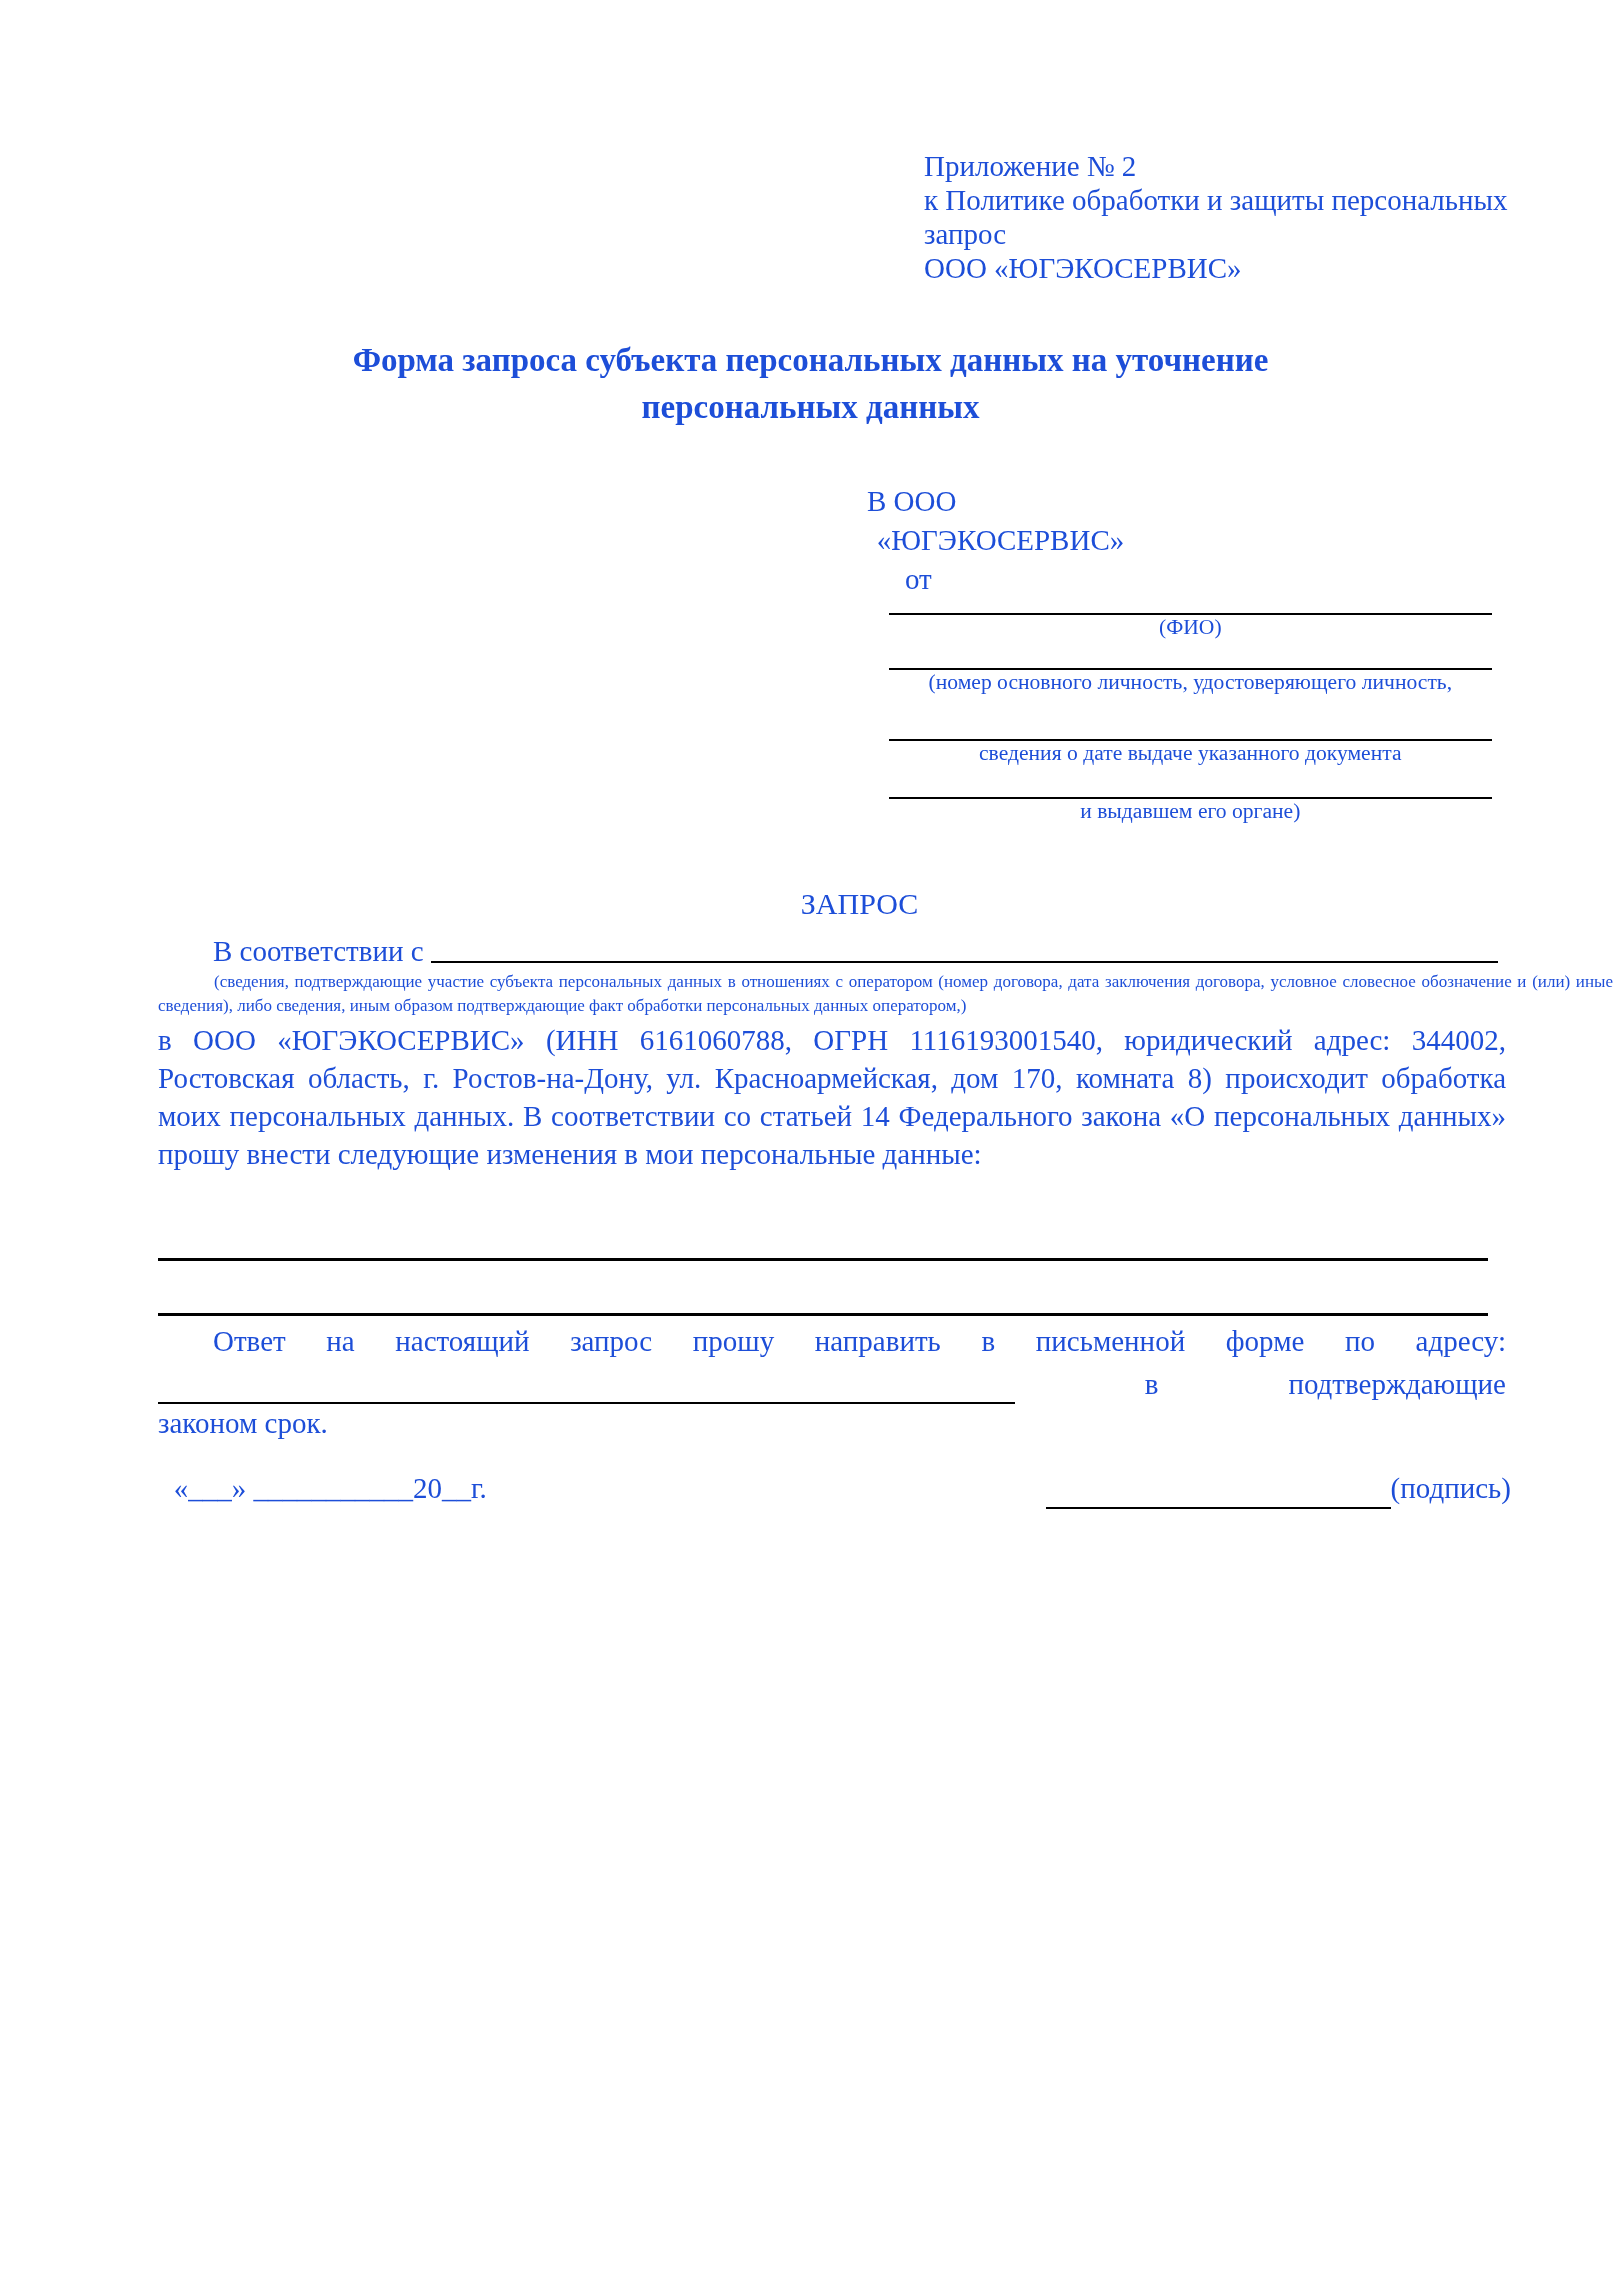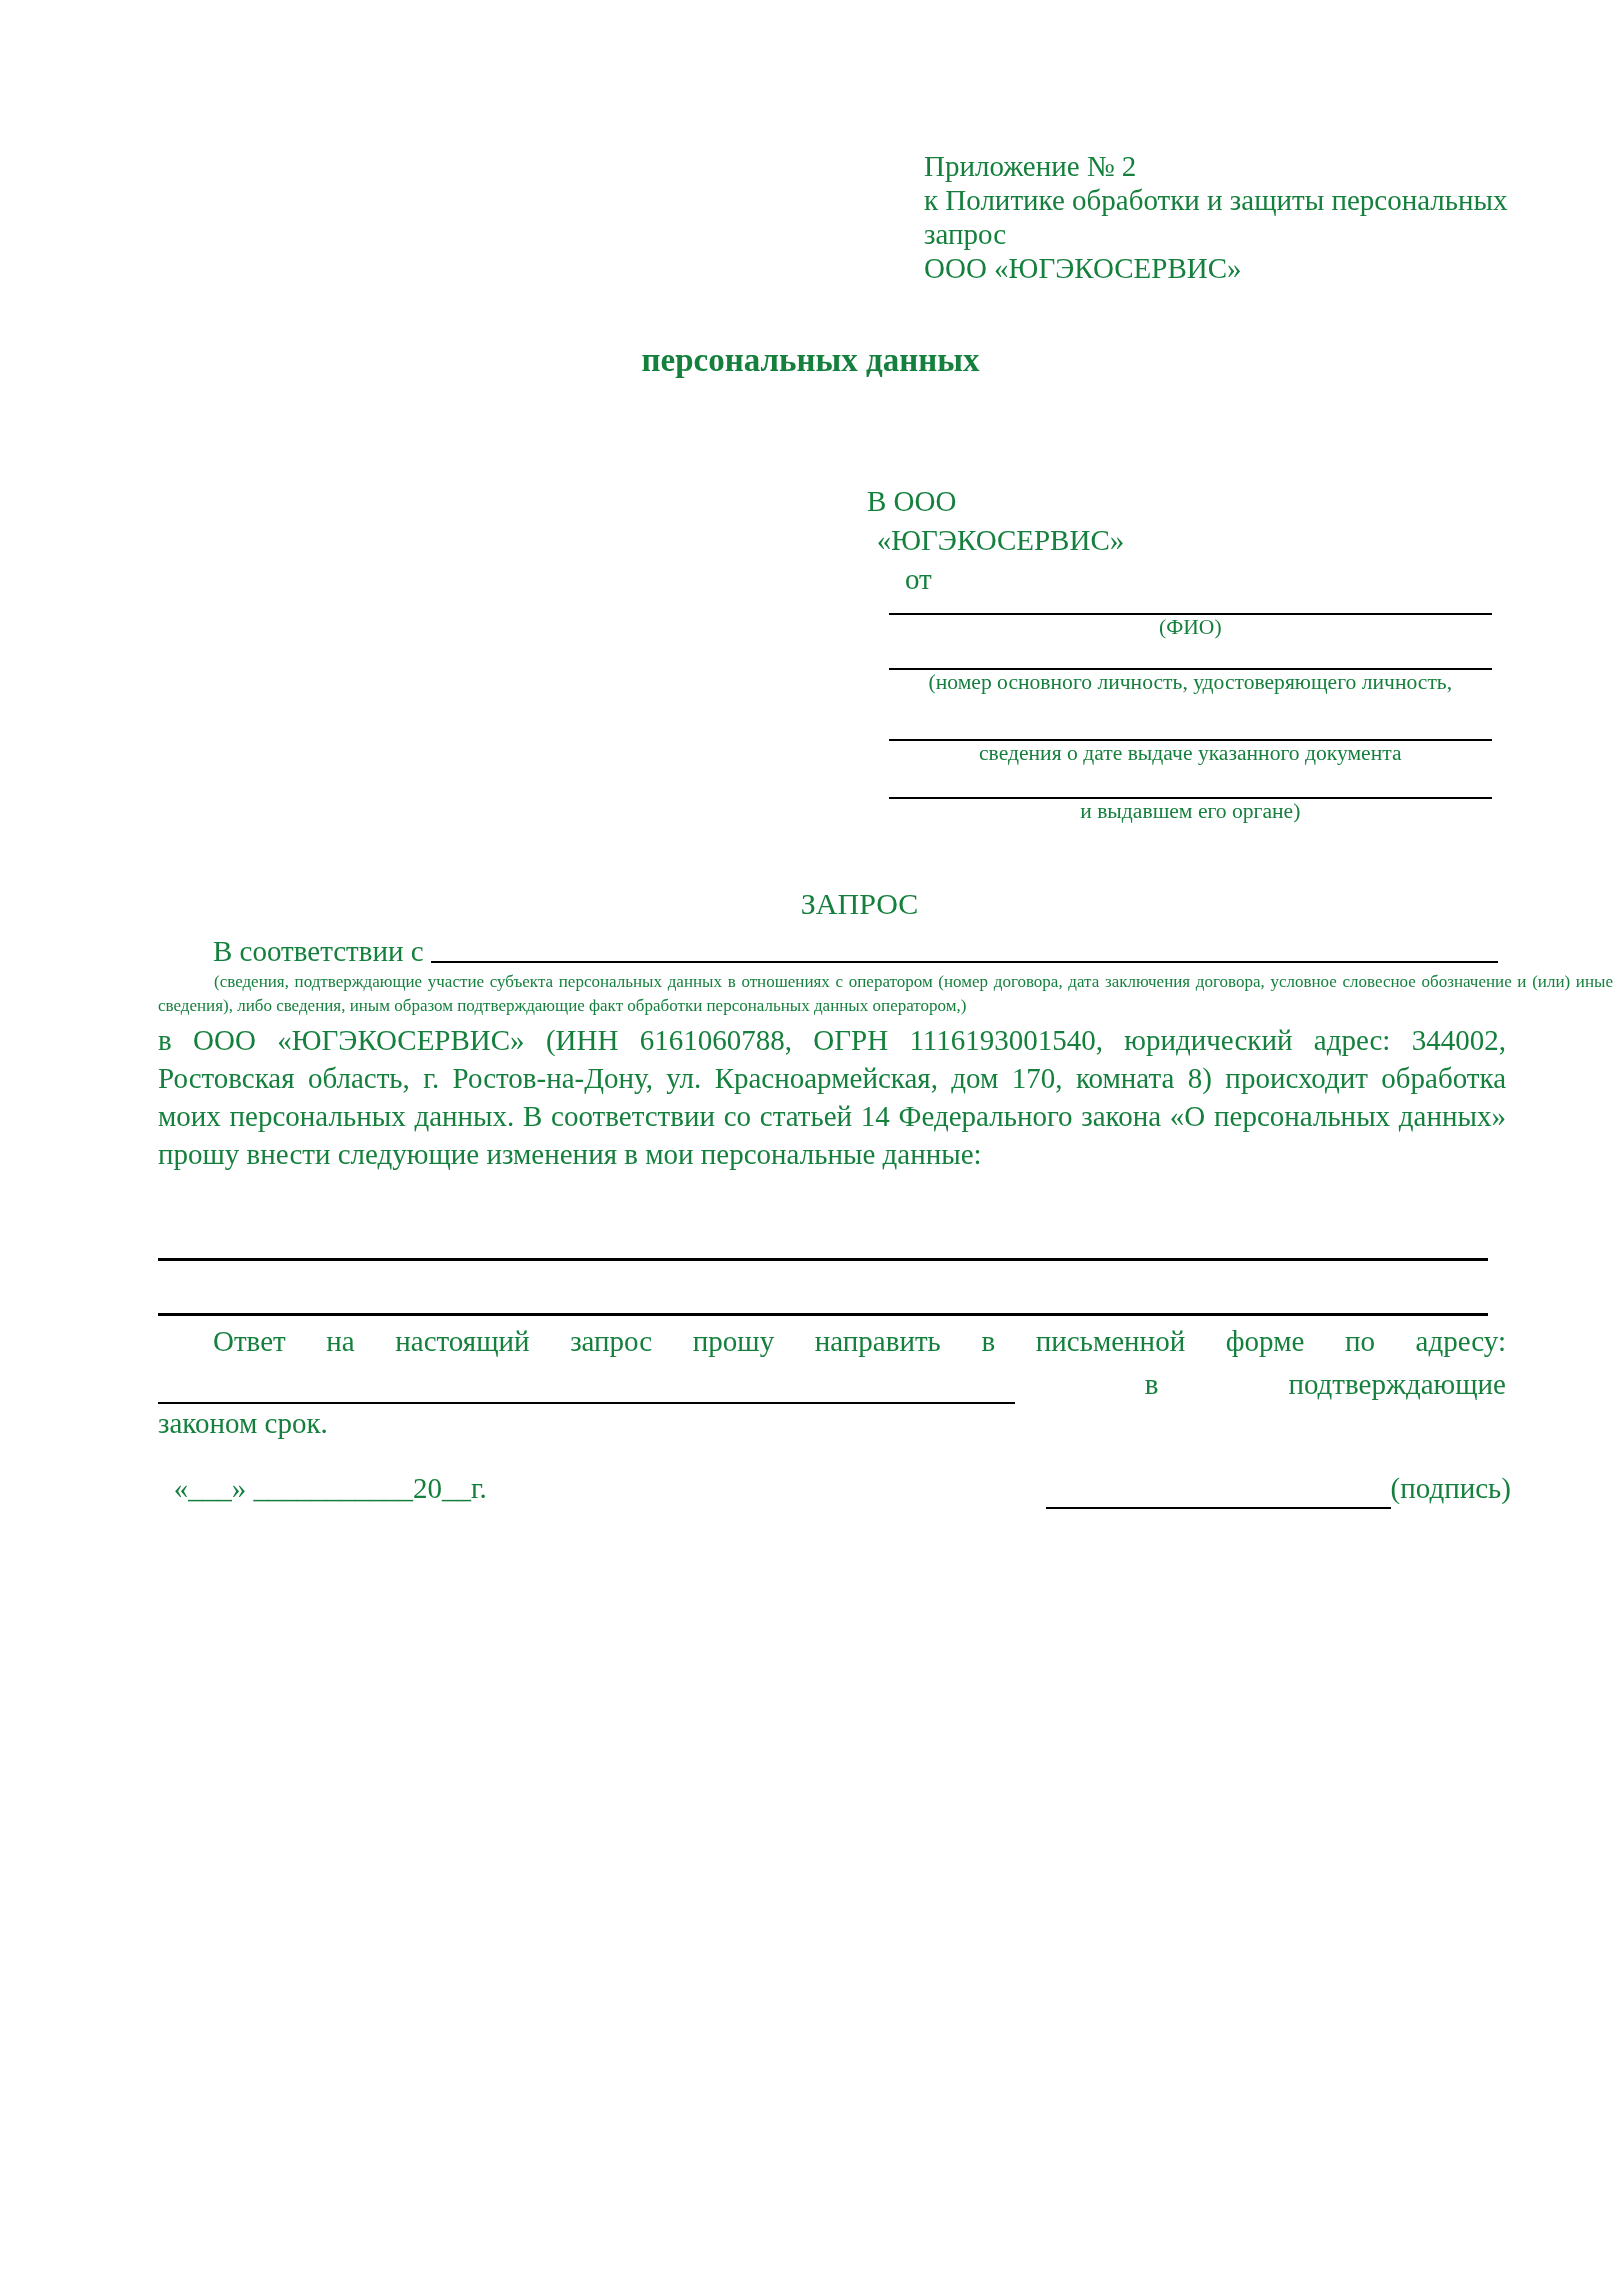--- a/index.html
+++ b/index.html
@@ -1,20 +1,20 @@
 <!DOCTYPE html>
 <html lang="ru"><head>
 <meta charset="utf-8">
 <style>
   html,body{margin:0;padding:0;background:#fff;}
   .page{
     position:relative;
     width:1621px;height:2293px;
     background:#ffffff;
-    color:#15803d;
+    color:#1d4ed8;
     font-family:"Liberation Serif","DejaVu Serif",serif;
     overflow:hidden;
   }
   
   .hdr{position:absolute;left:924px;top:149px;font-size:29px;line-height:34px;white-space:nowrap;}
   
   .ttl{position:absolute;left:0;top:337px;width:100%;text-align:center;font-weight:700;font-size:33px;line-height:47px;}
   
   .addr{position:absolute;left:867px;top:482px;width:625px;font-size:29px;line-height:39px;}
   .addr .l2{margin-left:9.8px;}
@@ -56,20 +56,21 @@
 <div class="page">
 
   <div class="hdr">
     <div>Приложение № 2</div>
     <div>к Политике обработки и защиты персональных</div>
     <div>запрос</div>
     <div>ООО «ЮГЭКОСЕРВИС»</div>
   </div>
 
   <div class="ttl">
+    <div>Форма запроса субъекта персональных данных на уточнение</div>
     <div>персональных данных</div>
   </div>
 
   <div class="addr">
     <div class="l1">В ООО</div>
     <div class="l2">«ЮГЭКОСЕРВИС»</div>
     <div class="l3">от</div>
 
     <div class="fld fld1">
       <div class="rule"></div>

